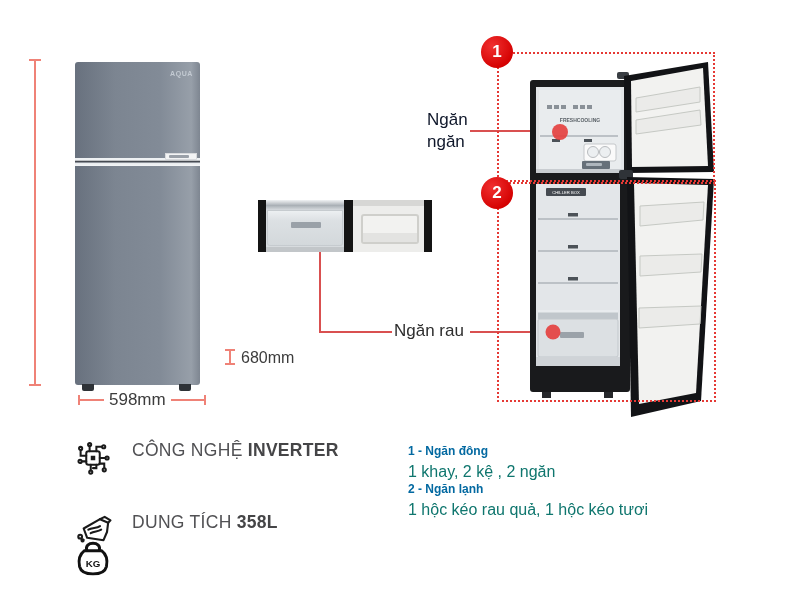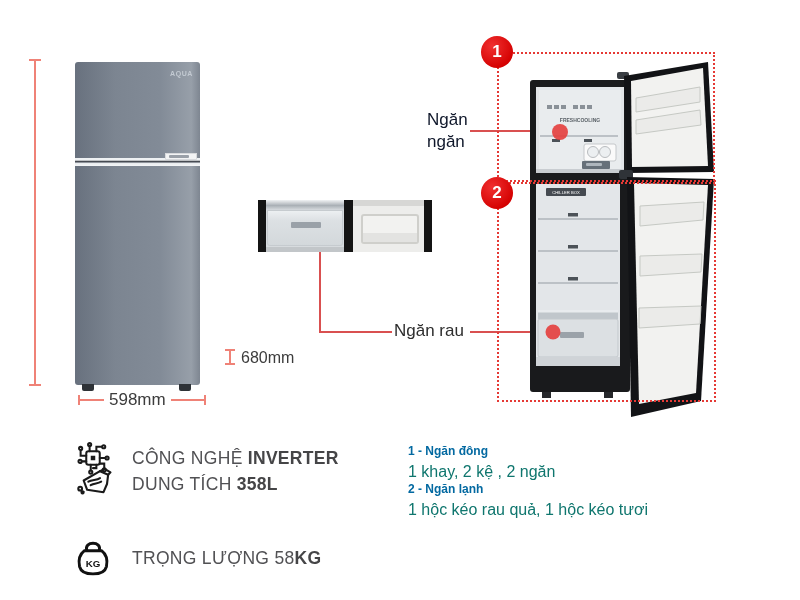--- a/index.html
+++ b/index.html
@@ -69,25 +69,25 @@
   .zone-1{left:497px;top:52px;width:214px;height:128px;}
   .zone-2{left:497px;top:180px;width:215px;height:218px;}
   .marker{width:32px;height:32px;border-radius:50%;color:#fff;font-weight:bold;font-size:17px;
     display:flex;align-items:center;justify-content:center;z-index:5;
     background:radial-gradient(circle at 35% 32%,#f03030,#d40000 75%);}
   .marker-1{left:481px;top:36px;} .marker-2{left:481px;top:177px;}
 
   .open-fridge{left:524px;top:60px;}
 
   
-  .spec-row{display:flex;align-items:center;position:absolute;left:70px;}
+  .spec-row{display:flex;align-items:flex-start;position:absolute;left:70px;}
   .spec-icon{width:46px;display:flex;justify-content:center;}
   .spec-text{margin-left:16px;font-size:17.5px;color:#515154;letter-spacing:.3px;}
   .spec-text b{color:#454547;}
-  .spec-1{top:440px;} .spec-2{top:464px;} .spec-3{top:536px;}
+  .spec-1{top:440px;} .spec-2{top:512px;} .spec-3{top:536px;}
 
   
   .details{left:408px;top:444px;width:340px;}
   .detail-title{font-size:12px;font-weight:bold;color:#0369a1;margin:0 0 3px 0;}
   .detail-line{font-size:16px;color:#0f766e;line-height:21px;}
   .detail-group-2{margin-top:0;}
 </style>
 </head>
 <body>
 
@@ -260,21 +260,20 @@
   </div>
 
   <div class="spec-row spec-3">
     <span class="spec-icon">
       <svg width="42" height="44" viewBox="0 0 34 36" fill="none" stroke="#111" stroke-width="2.4" stroke-linejoin="round">
         <path d="M12 12 C9 4 25 4 22 12" fill="none"></path>
         <path d="M10 12 h14 c4 3 5 8 4 13 c-1 4 -4 6 -11 6 c-7 0 -10 -2 -11 -6 c-1 -5 0 -10 4 -13 z"></path>
         <text x="17" y="25" font-size="8" font-weight="bold" fill="#111" stroke="none" text-anchor="middle">KG</text>
       </svg>
     </span>
-    <span class="spec-text"><span>TRỌNG LƯỢNG 58</span><b>KG</b></span>
   </div>
 
   <div class="abs details">
     <div>
       <p class="detail-title">1 - Ngăn đông</p>
       <div class="detail-line">1 khay, 2 kệ , 2 ngăn</div>
     </div>
     <div class="detail-group-2">
       <p class="detail-title">2 - Ngăn lạnh</p>
       <div class="detail-line">1 hộc kéo rau quả, 1 hộc kéo tươi</div>

